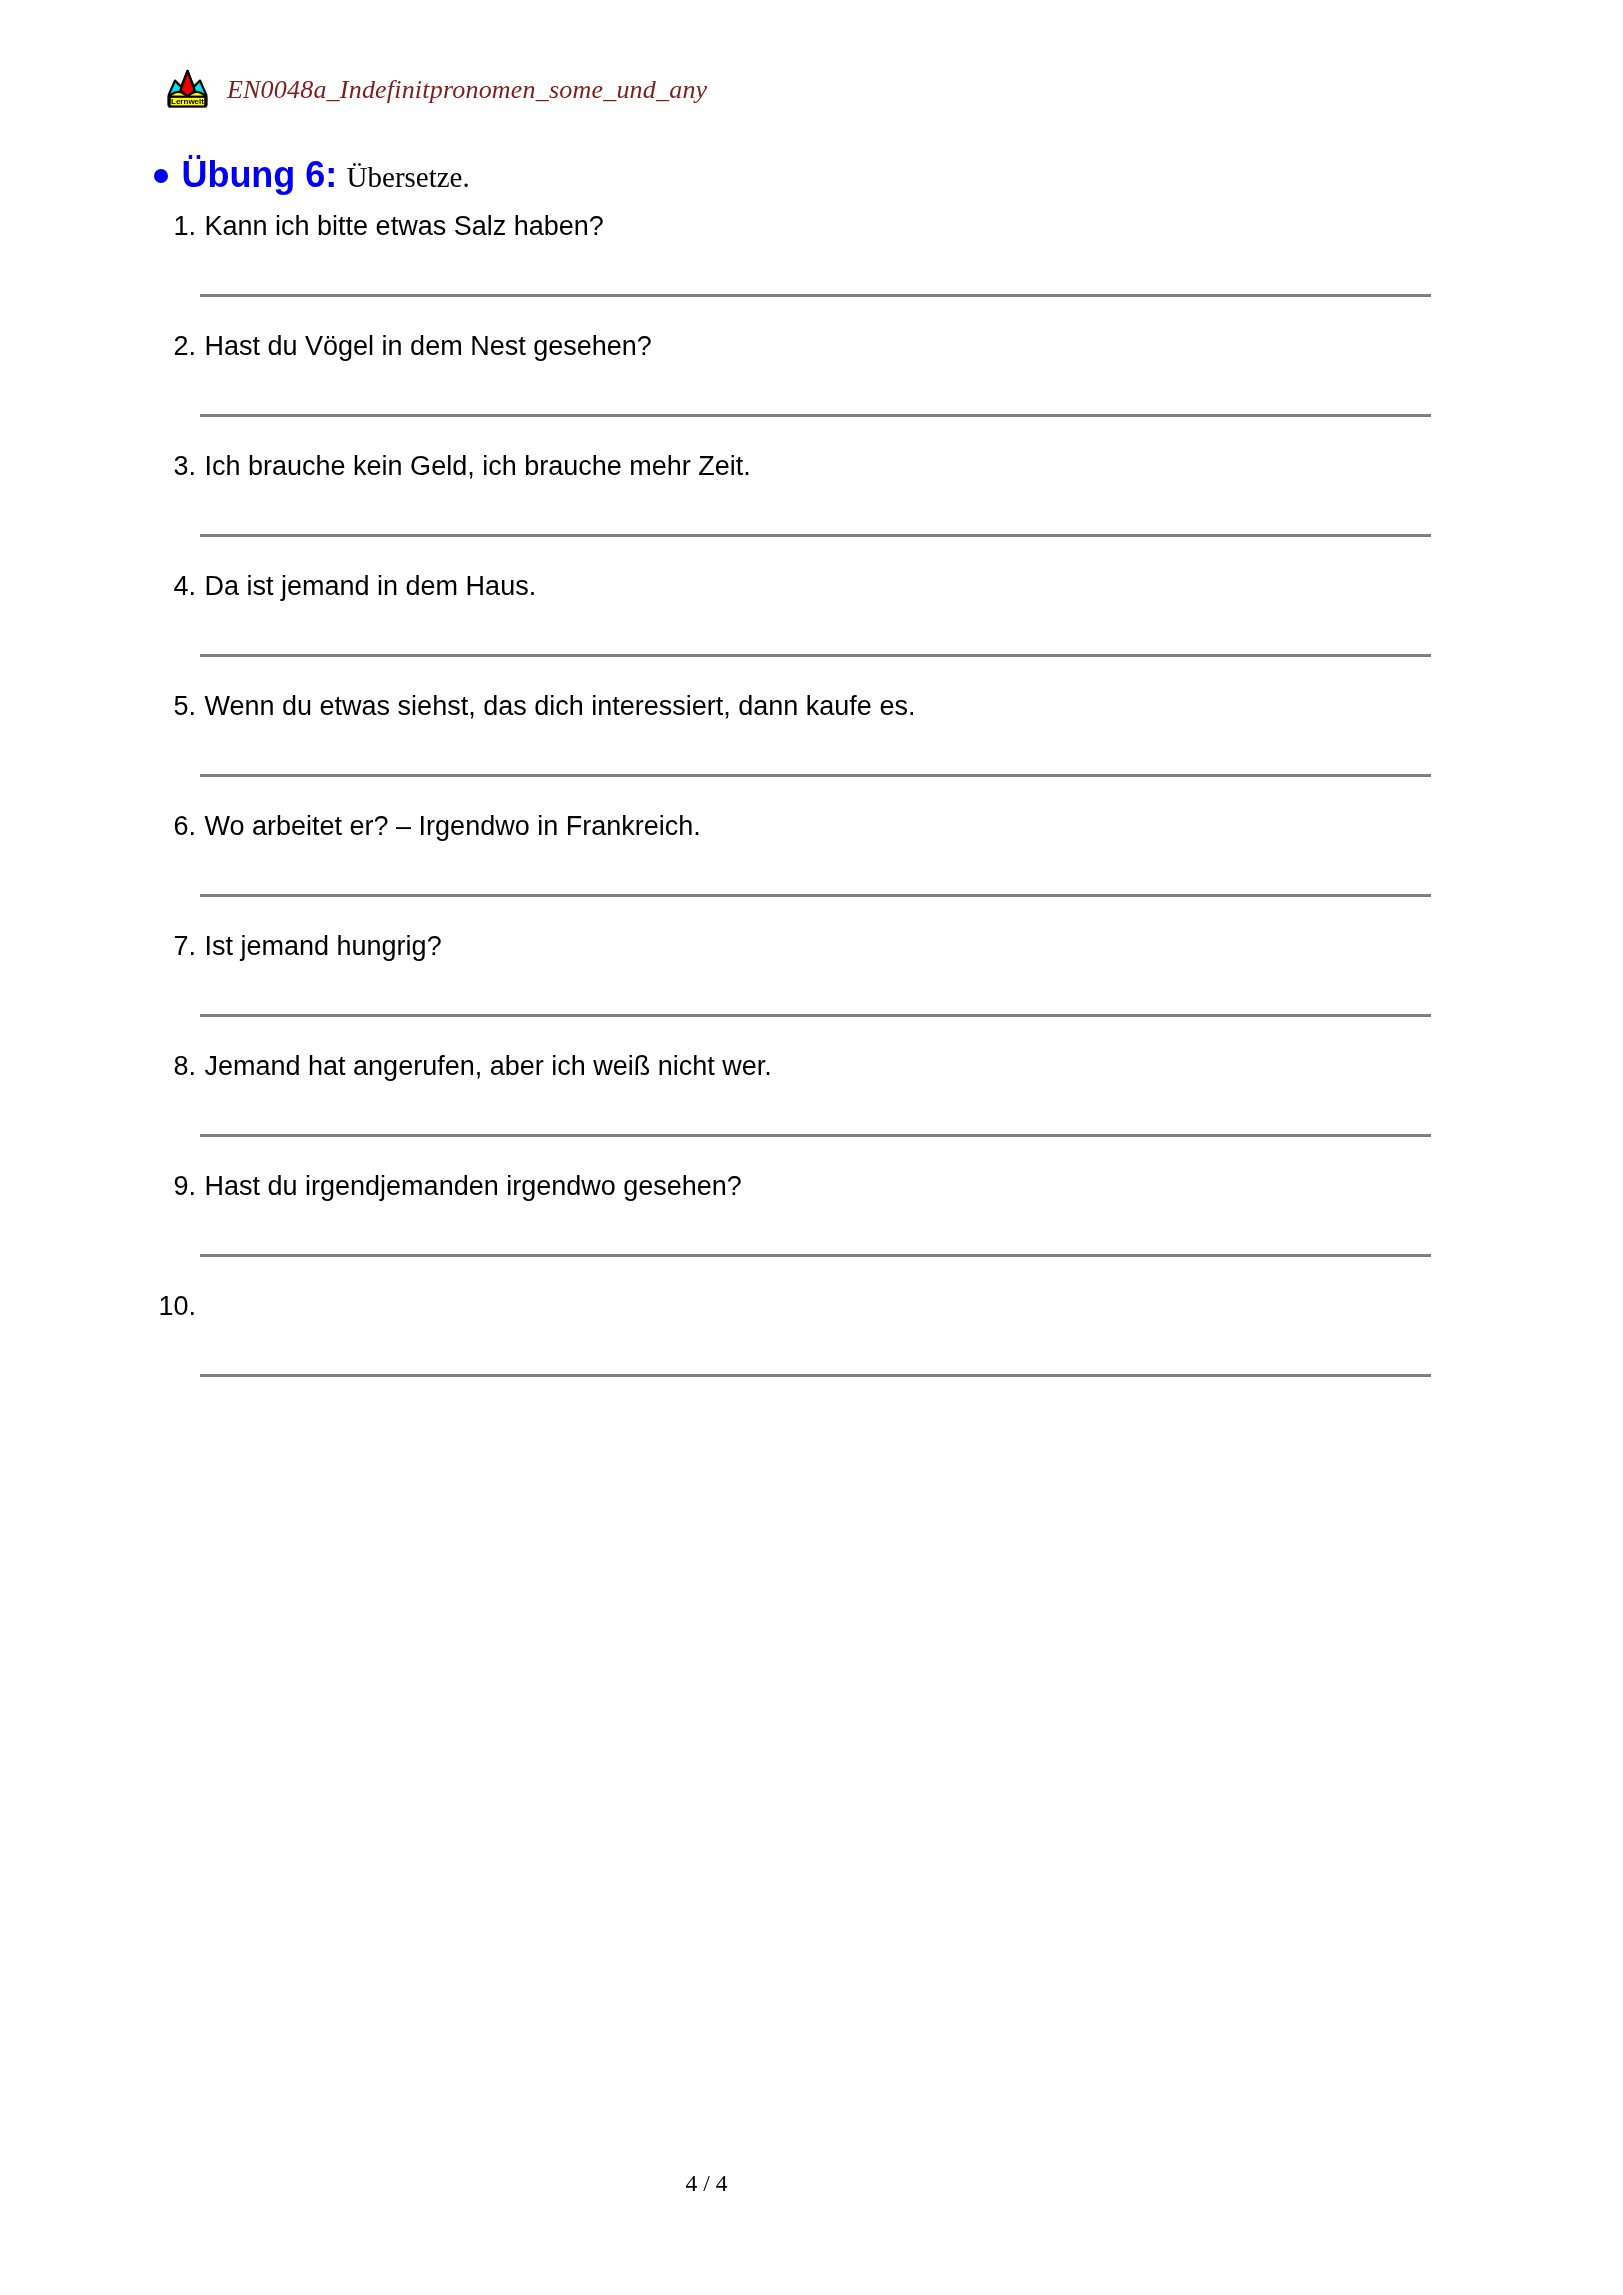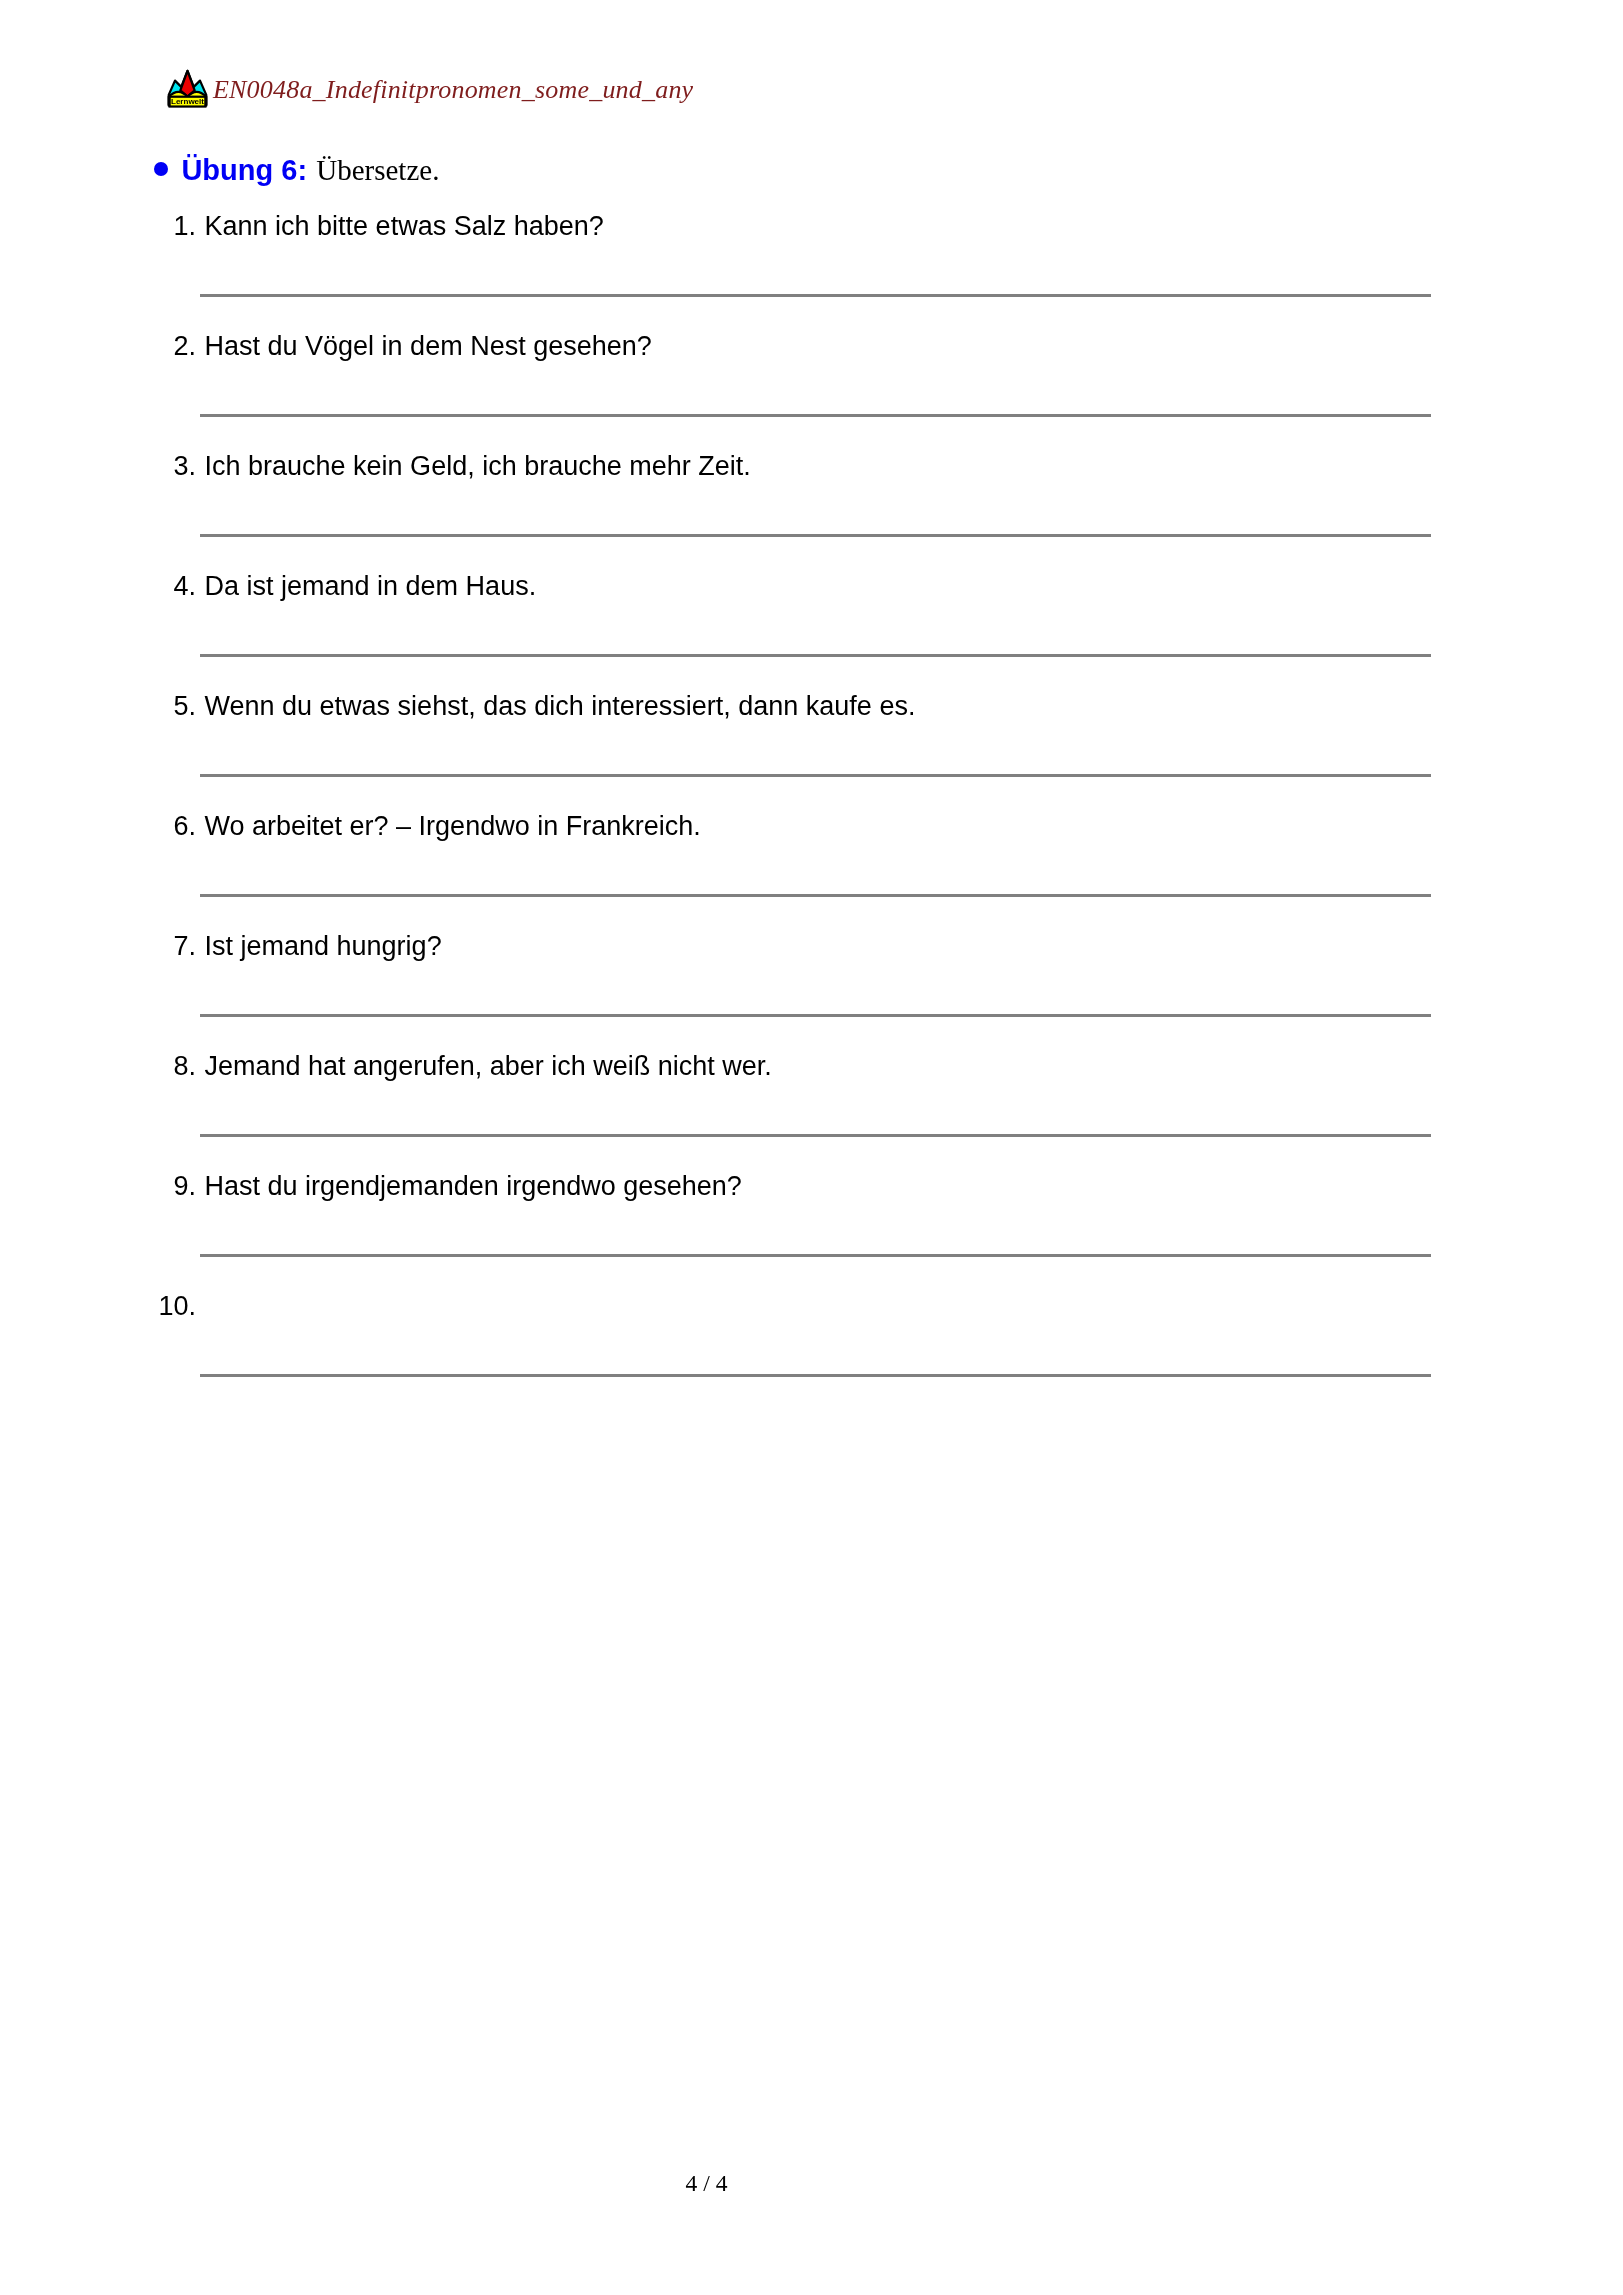--- a/index.html
+++ b/index.html
@@ -19,21 +19,21 @@
     overflow: hidden;
   }
 
   
   .doc-header {
     position: absolute;
     left: 165px;
     top: 67px;
     display: flex;
     align-items: center;
-    gap: 3px;
+    gap: 17px;
     height: 46px;
   }
   .logo {
     width: 45px;
     height: 42px;
     flex: 0 0 auto;
     display: block;
   }
   .doc-title {
     font-family: "Liberation Serif", "DejaVu Serif", serif;
@@ -60,21 +60,21 @@
     height: 14.4px;
     border-radius: 50%;
     background: #0000f5;
     margin-right: 13px;
     position: relative;
     top: -3.9px;
     flex: 0 0 auto;
   }
   .exercise-label {
     font-weight: bold;
-    font-size: 29px;
+    font-size: 36px;
     color: #0000f5;
     margin-right: 9.2px;
   }
   .exercise-instruction {
     font-size: 29px;
     color: #000000;
     font-family: Liberation Serif, serif;
   }
 
   

